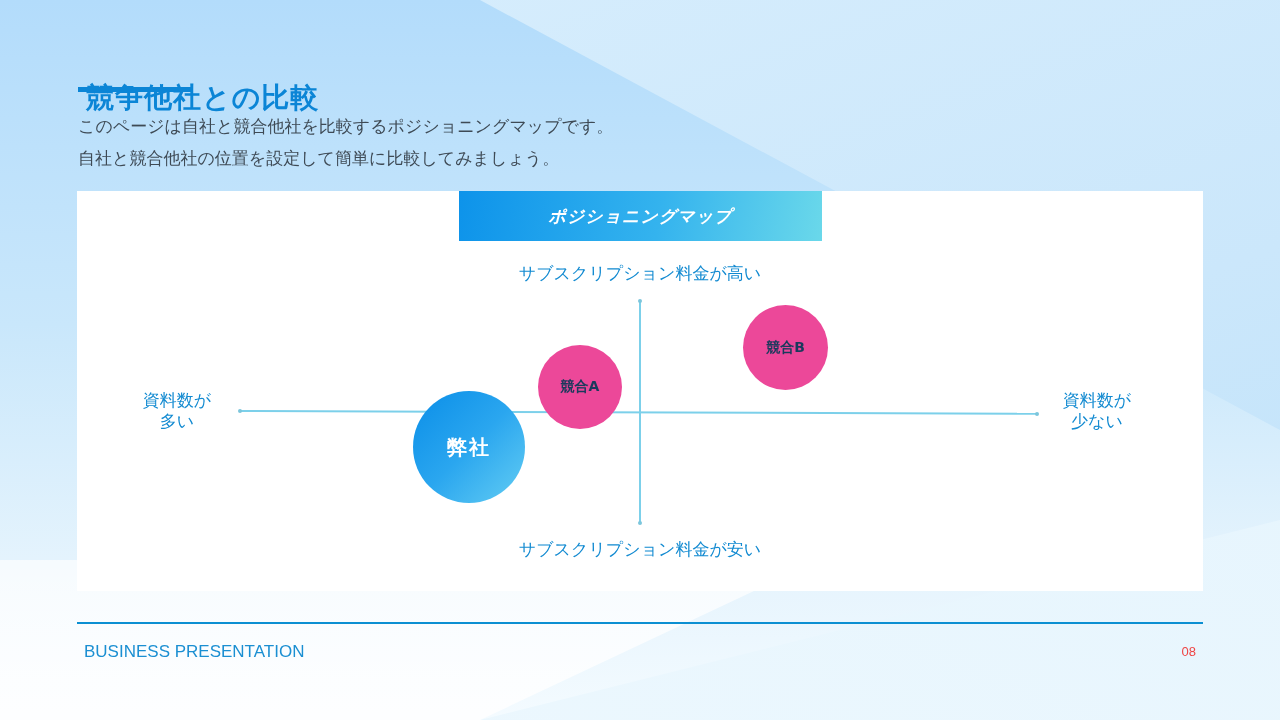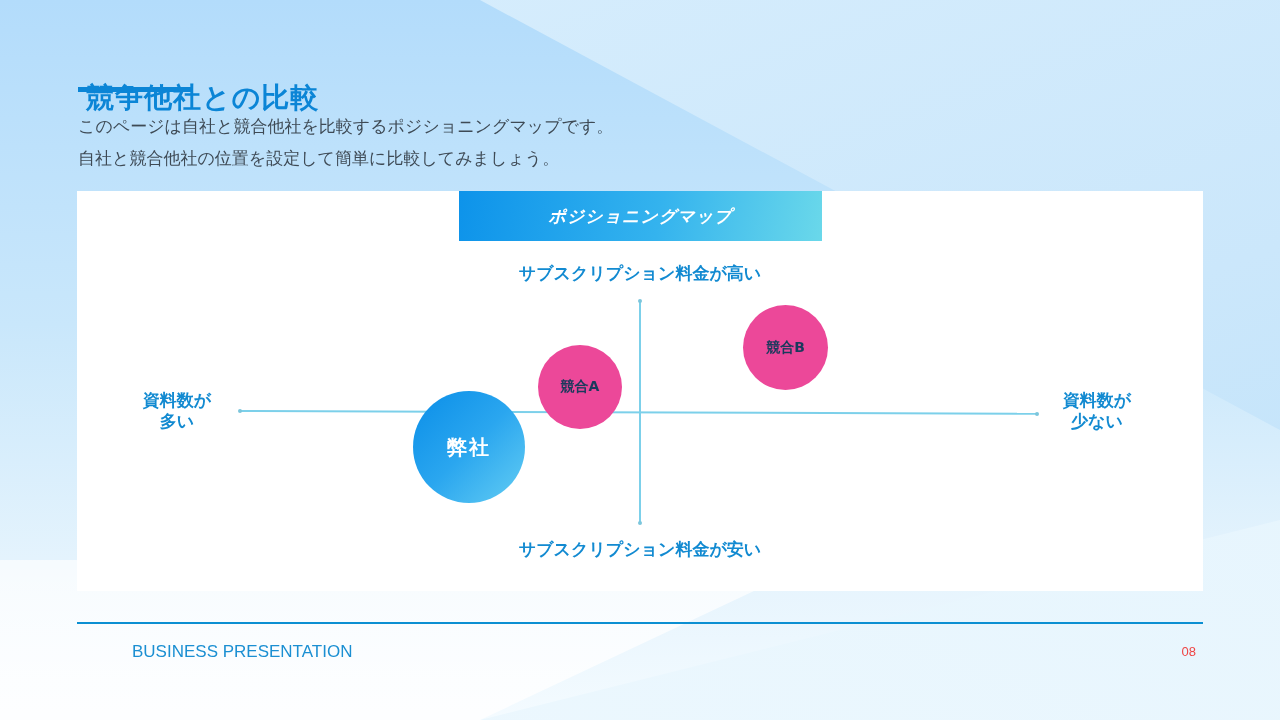--- a/index.html
+++ b/index.html
@@ -41,21 +41,21 @@
       background: #ffffff;
     }
     .map-header {
       position: absolute; left: 382px; top: 0; width: 363px; height: 50px;
       background: linear-gradient(100deg, #0d93ea 0%, #34b3ee 55%, #6ad8ea 100%);
       color: #ffffff; font-size: 17px; font-weight: bold;
       display: flex; align-items: center; justify-content: center; letter-spacing: 1px; font-style: italic;
     }
     .axis-label {
       position: absolute; color: #128ad1; font-size: 17px; text-align: center; line-height: 21px;
-      font-weight: 700;
+      font-weight: 400;
     }
     .axis-top { left: 413px; top: 72px; width: 300px; }
     .axis-bottom { left: 413px; top: 348px; width: 300px; }
     .axis-left { left: 50px; top: 199px; width: 100px; }
     .axis-right { left: 970px; top: 199px; width: 100px; }
     .axis-line-h {
       position: absolute; left: 163px; top: 219px; width: 797px; height: 1.5px;
       background: #7cd0ea; transform: rotate(0.2deg); transform-origin: left center;
     }
     .axis-line-v {
@@ -80,21 +80,20 @@
     }
     .bubble-a { left: 461px; top: 154px; width: 84px; height: 84px; }
     .bubble-b { left: 666px; top: 114px; width: 85px; height: 85px; }
     .footer-line {
       position: absolute; left: 77px; top: 622px; width: 1126px; height: 2px;
       background: #0b8fd2;
     }
     .footer-left {
       position: absolute; left: 84px; top: 642px; font-size: 17px; color: #1b8fd2;
       font-family: "Liberation Sans", sans-serif;
-      margin-left: 48px;
     }
     .footer-right {
       position: absolute; right: 84px; top: 644px; font-size: 13px; color: #ef4444;
       font-family: "Liberation Sans", sans-serif;
     }
   </style>
 </head>
 <body>
 
 <div class="bg-shape-1"></div>

